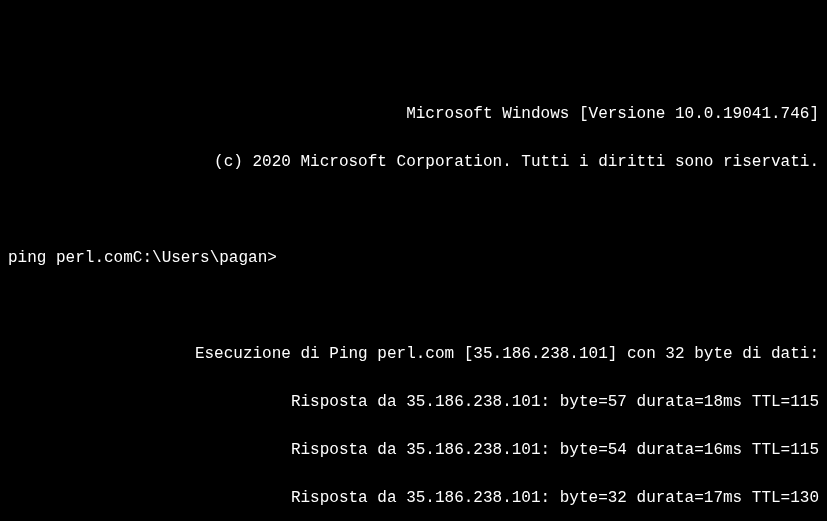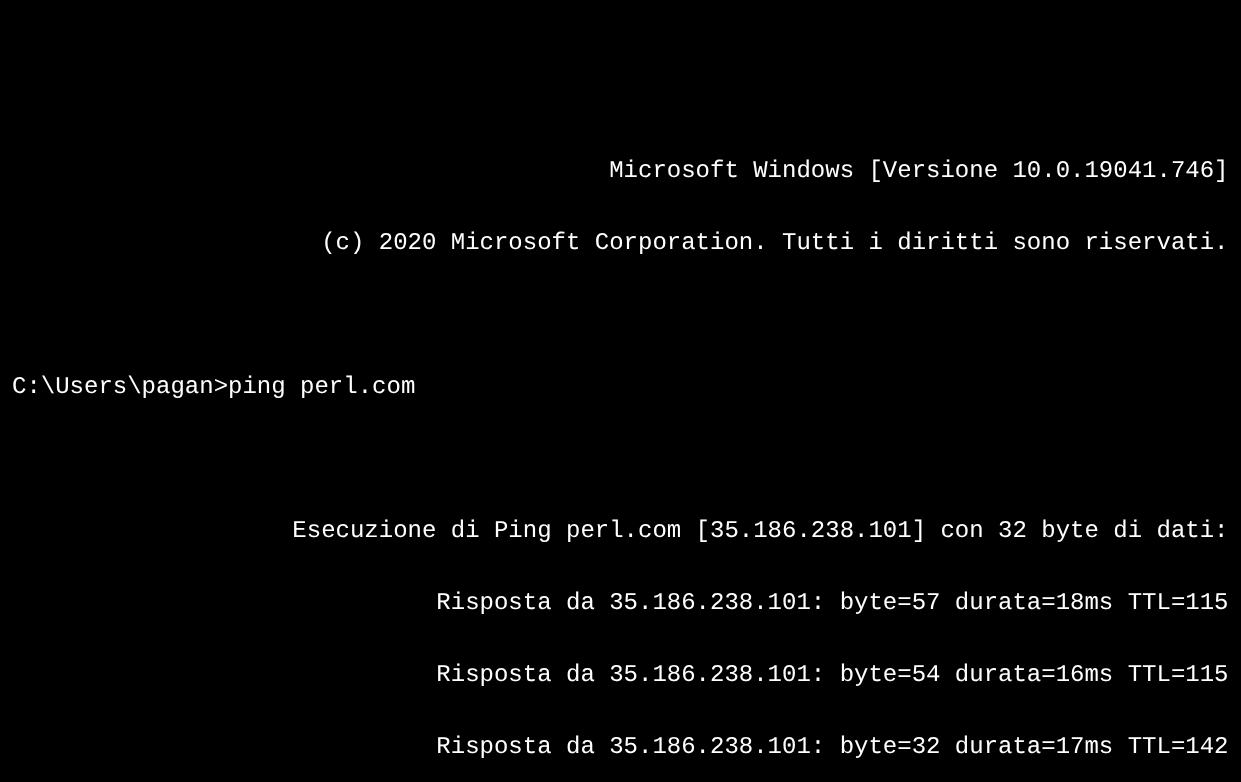--- a/index.html
+++ b/index.html
@@ -28,26 +28,26 @@
     }
   </style>
 </head>
 <body>
 
 
 
 <span class="line">Microsoft Windows [Versione 10.0.19041.746]</span>
 <span class="line">(c) 2020 Microsoft Corporation. Tutti i diritti sono riservati.</span>
 <span class="line"> </span>
-<span class="prompt-line"><span>C:\Users\pagan&gt;</span><span>ping perl.com</span></span>
+<span class="prompt-line"><span>ping perl.com</span><span>C:\Users\pagan&gt;</span></span>
 <span class="line"> </span>
 <span class="line">Esecuzione di Ping perl.com [35.186.238.101] con 32 byte di dati:</span>
 <span class="line">Risposta da 35.186.238.101: byte=57 durata=18ms TTL=115</span>
 <span class="line">Risposta da 35.186.238.101: byte=54 durata=16ms TTL=115</span>
-<span class="line">Risposta da 35.186.238.101: byte=32 durata=17ms TTL=142</span>
+<span class="line">Risposta da 35.186.238.101: byte=32 durata=17ms TTL=130</span>
 
 
 
 
 
 
 
 
 
 

